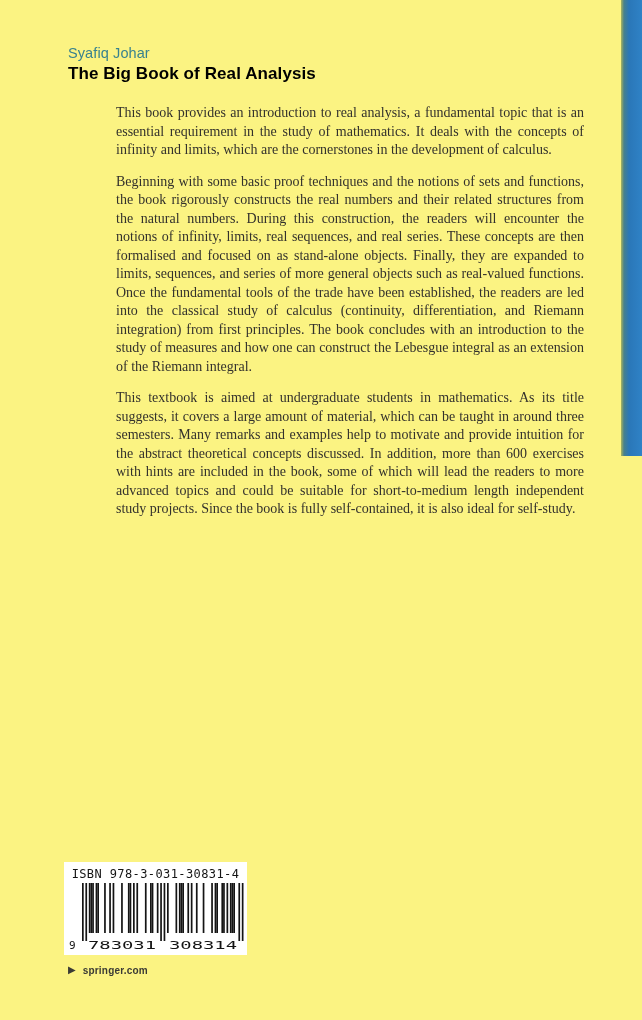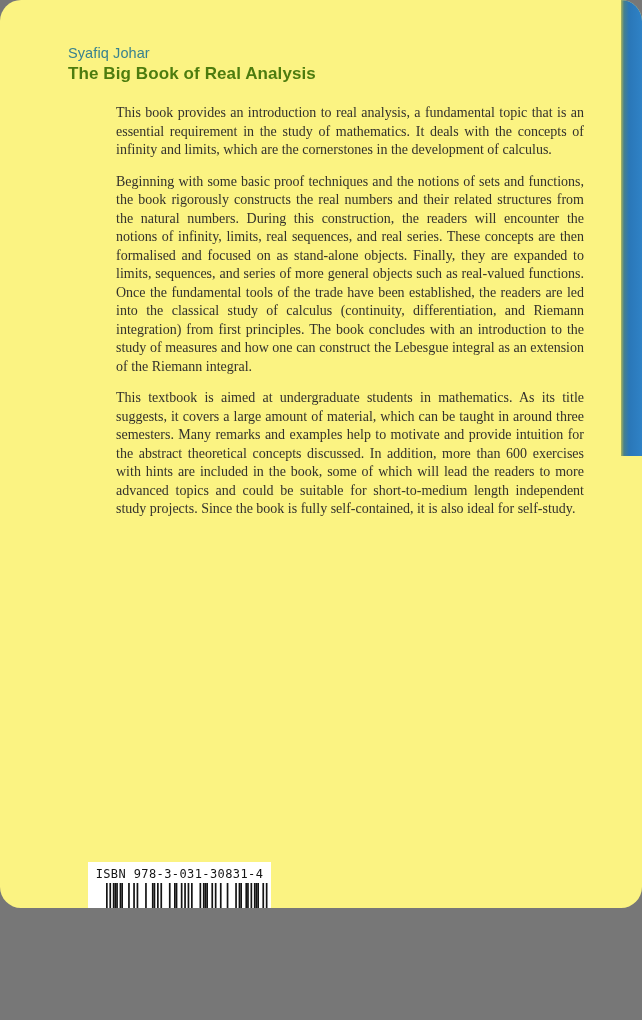--- a/index.html
+++ b/index.html
@@ -1,33 +1,33 @@
 <!DOCTYPE html>
 <html><head>
 <meta charset="utf-8">
 <style>
   html,body{margin:0;padding:0;background:#777;}
   .cover{
-    position:relative;width:642px;height:908px;overflow:hidden;
-    background:#fbf382;font-family:"Liberation Sans",sans-serif;border-radius:21px;
+    position:relative;width:642px;height:1020px;overflow:hidden;
+    background:#fbf382;font-family:"Liberation Sans",sans-serif;
   }
   .spine-strip{
     position:absolute;top:0;right:0;width:21px;height:456px;
     background:linear-gradient(90deg,#aab45e 0px,#47808b 3px,#2a77b8 8px,#2f82c6 100%);
   }
   .content{position:absolute;top:44px;left:68px;width:516px;}
   .author{font-size:14.5px;line-height:18px;font-weight:500;color:#38828e;letter-spacing:.1px;}
-  .title{margin:1px 0 0 0;font-size:17px;line-height:22px;font-weight:bold;color:#4d7c0f;letter-spacing:.1px;}
+  .title{margin:1px 0 0 0;font-size:17px;line-height:22px;font-weight:bold;color:#000000;letter-spacing:.1px;}
   .blurb{margin-top:19px;margin-left:48px;}
   .blurb p{
     font-family:"Liberation Serif",serif;font-size:14px;line-height:18.5px;
     color:#33312c;text-align:justify;margin:0 0 13px 0;
   }
   .barcode-panel{
-    position:absolute;left:88px;top:862px;width:183px;height:93px;
+    position:absolute;left:64px;top:862px;width:183px;height:93px;
     background:#ffffff;text-align:center;
   }
   .isbn-label{
     font-family:"DejaVu Sans Mono",monospace;font-size:12px;letter-spacing:.4px;
     color:#141414;padding-top:5px;white-space:nowrap;
   }
   .barcode-svg{display:block;margin:2px auto 0 auto;}
   .footer{
     position:absolute;left:68px;top:960px;height:20px;
     display:flex;align-items:center;gap:7px;color:#3a3a35;

